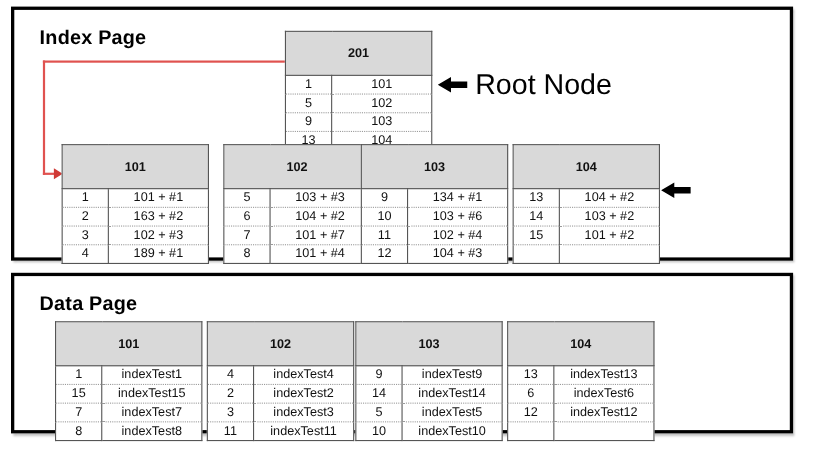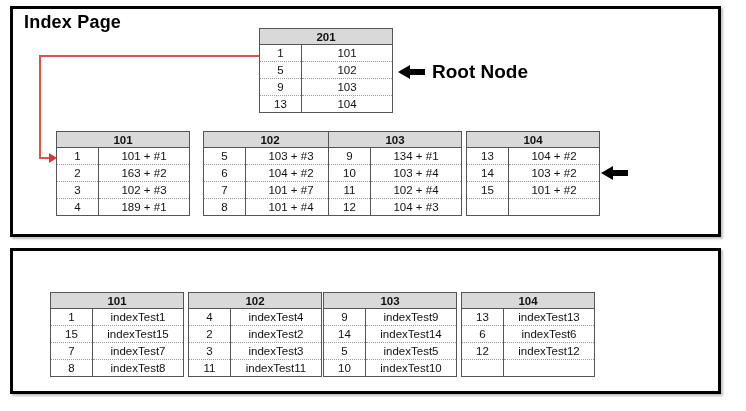--- a/index.html
+++ b/index.html
@@ -1,29 +1,29 @@
 <!DOCTYPE html>
 <html><head>
 <meta charset="utf-8">
 <style>
   html,body{margin:0;padding:0;background:#fff;}
   body{width:746px;height:411px;position:relative;font-family:"Liberation Sans","DejaVu Sans",sans-serif;overflow:hidden;}
   .box{position:absolute;left:10px;width:705px;background:#fff;border:3px solid #000;box-shadow:2px 2px 2px rgba(0,0,0,.25);}
   .box.index{top:6px;height:225px;}
   .box.data{top:248px;height:140px;}
-  .sec-title{position:absolute;left:11px;top:3px;margin:0;font-size:18px;font-weight:bold;color:#000;letter-spacing:.2px;}
+  .sec-title{position:absolute;left:11px;top:3px;margin:12px;font-size:18px;font-weight:bold;color:#000;letter-spacing:.2px;}
   table.t{position:absolute;border-collapse:collapse;background:#fff;table-layout:fixed;}
-  table.t th{background:#d9d9d9;border:1px solid #555;height:15px;font-size:11.5px;font-weight:bold;padding:0;color:#111;}
+  table.t th{background:#d9d9d9;border:1px solid #555;height:15px;font-size:11.5px;font-weight:bold;padding:12px;color:#111;}
   table.t td{height:16px;font-size:11.5px;text-align:center;padding:0;color:#111;}
   td.k{width:41px;border-left:1px solid #555;border-right:1px solid #555;}
   td.v{width:90px;border-right:1px solid #555;}
   table.t tbody tr td{border-top:1px dotted #9a9a9a;}
   table.t tbody tr:first-child td{border-top:1px solid #555;}
   table.t tbody tr:last-child td{border-bottom:1px solid #555;}
-  .node-label{position:absolute;display:flex;align-items:center;gap:7px;font-weight:bold;font-size:19px;color:#000;white-space:nowrap;}
+  .node-label{position:absolute;display:flex;align-items:center;gap:7px;font-weight:normal;font-size:26px;color:#000;white-space:nowrap;}
   .node-label svg{flex:0 0 auto;}
   .redseg{position:absolute;background:#e0524f;}
   .red-arrowhead{position:absolute;width:0;height:0;border-left:8px solid #d03a36;border-top:5px solid transparent;border-bottom:5px solid transparent;}
 </style>
 </head>
 <body>
 
 <section class="box index">
   <h2 class="sec-title">Index Page</h2>
 
@@ -123,21 +123,21 @@
           <th colspan="2">103</th>
         </tr>
       </thead>
     <tbody>
       <tr>
           <td class="k">9</td>
           <td class="v">134 + #1</td>
         </tr>
       <tr>
           <td class="k">10</td>
-          <td class="v">103 + #4</td>
+          <td class="v">103 + #6</td>
         </tr>
       <tr>
           <td class="k">11</td>
           <td class="v">102 + #4</td>
         </tr>
       <tr>
           <td class="k">12</td>
           <td class="v">104 + #3</td>
         </tr>
     </tbody>
@@ -170,20 +170,21 @@
   </table>
 
   <div class="node-label" style="left:588px;top:156px;">
     <svg width="27" height="16" viewBox="0 0 27 16">
         <path d="M0 8 L12 1 L12 5 L27 5 L27 11 L12 11 L12 15 Z" fill="#000"></path>
       </svg>
   </div>
 </section>
 
 <section class="box data">
+  <h2 class="sec-title">Data Page</h2>
 
   <table class="t" style="left:37px;top:41px;">
     <thead>
         <tr>
           <th colspan="2">101</th>
         </tr>
       </thead>
     <tbody>
       <tr>
           <td class="k">1</td>

